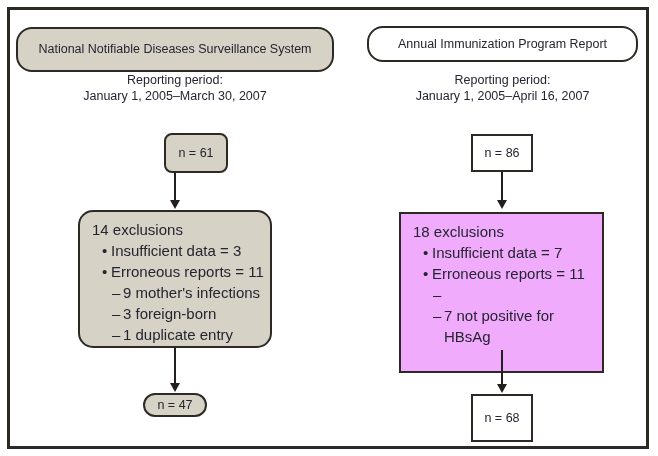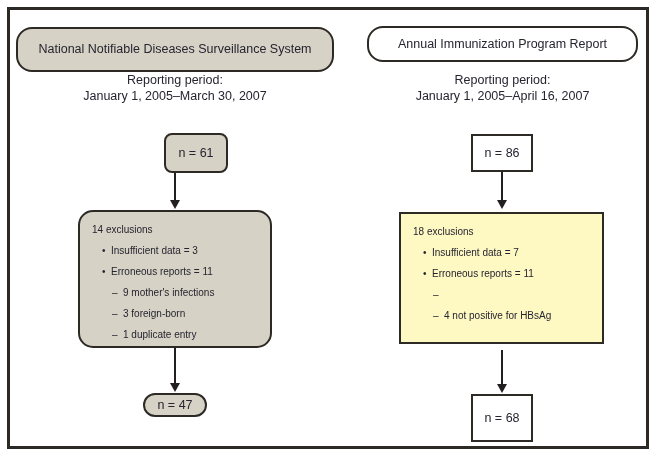--- a/index.html
+++ b/index.html
@@ -77,27 +77,27 @@
   }
   .arrow-l1 { left: 170px; top: 173px; height: 36px; }
   .arrow-r1 { left: 497px; top: 172px; height: 37px; }
   .arrow-l2 { left: 170px; top: 348px; height: 44px; }
   .arrow-r2 { left: 497px; top: 350px; height: 43px; }
 
   .excl {
     position: absolute;
     box-sizing: border-box;
     border: 2px solid var(--border);
-    font-size: 10px;
+    font-size: 15px;
     line-height: 21px;
     padding: 7px 6px 0 12px;
     text-align: left;
   }
   .excl-left  { left: 78px;  top: 210px; width: 194px; height: 138px; border-radius: 15px; background: var(--tan); }
-  .excl-right { left: 399px; top: 212px; width: 205px; height: 132px; background: #fef9c3; }
+  .excl-right { left: 399px; top: 212px; width: 205px; height: 161px; background: #f0abfc; }
 
   .excl-line { display: flex; }
   .excl-line.lvl1 { padding-left: 10px; }
   .excl-line.lvl1 .bullet { width: 9px; flex: 0 0 9px; }
   .excl-line.lvl2 { padding-left: 20px; }
   .excl-line.lvl2 .bullet { width: 11px; flex: 0 0 11px; }
 </style>
 </head>
 <body style="--tan: #d6d2c5; --border: #2d2a25; --text: #262430; --arrow: #231f20;">
 
@@ -180,21 +180,21 @@
   </div>
   <div class="excl-line lvl1">
     <span class="bullet">•</span>
     <span>Erroneous reports = 11</span>
   </div>
   <div class="excl-line lvl2">
     <span class="bullet">–</span>
   </div>
   <div class="excl-line lvl2">
     <span class="bullet">–</span>
-    <span>4 not positive for HBsAg</span>
+    <span>7 not positive for HBsAg</span>
   </div>
 </div>
 
 <div class="arrow arrow-r2">
   <div class="arrow-shaft"></div>
   <div class="arrow-head"></div>
 </div>
 
 <div class="box n68">
   <span>n = 68</span>

